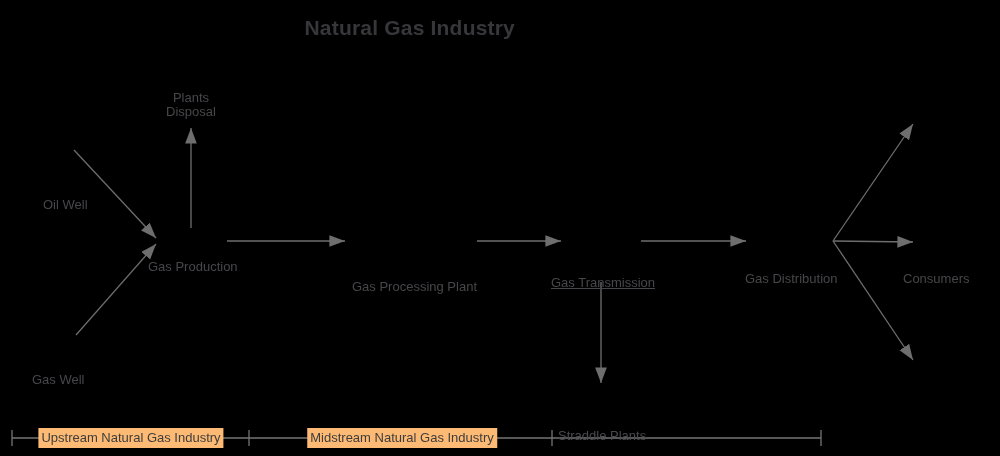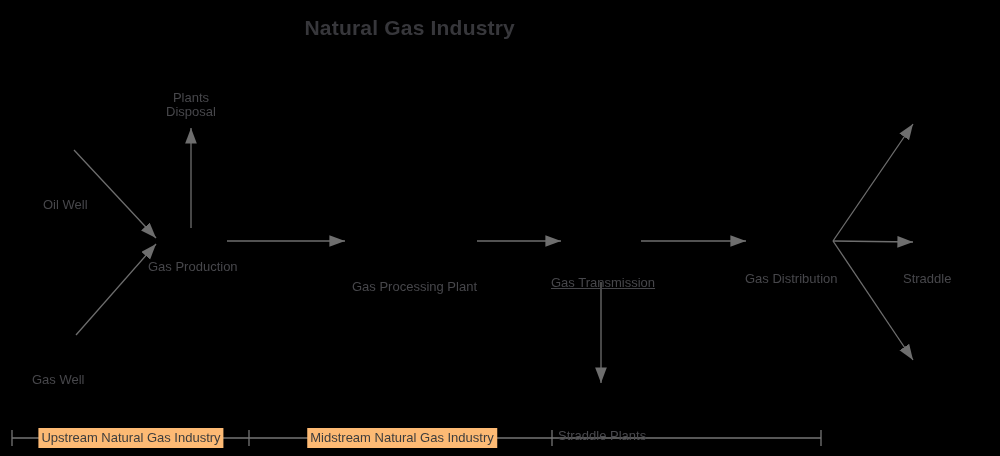--- a/index.html
+++ b/index.html
@@ -47,21 +47,21 @@
 
   <div class="title">Natural Gas Industry</div>
 
   <div class="lbl center" style="left:191px;top:91px;width:70px;">Plants Disposal</div>
   <div class="lbl" style="left:43px;top:198px;">Oil Well</div>
   <div class="lbl" style="left:32px;top:373px;">Gas Well</div>
   <div class="lbl" style="left:148px;top:260px;">Gas Production</div>
   <div class="lbl" style="left:352px;top:280px;">Gas Processing Plant</div>
   <div class="lbl" style="left:551px;top:276px;text-decoration:underline;">Gas Transmission</div>
   <div class="lbl" style="left:745px;top:272px;">Gas Distribution</div>
-  <div class="lbl" style="left:903px;top:272px;">Straddle</div>
+  <div class="lbl" style="left:903px;top:272px;">Consumers</div>
 
   <div class="straddle">Straddle Plants</div>
 
   <div class="bracket-label" style="left:131px;">
     <span>Upstream Natural Gas Industry</span>
   </div>
   <div class="bracket-label" style="left:402px;">
     <span>Midstream Natural Gas Industry</span>
   </div>
 

